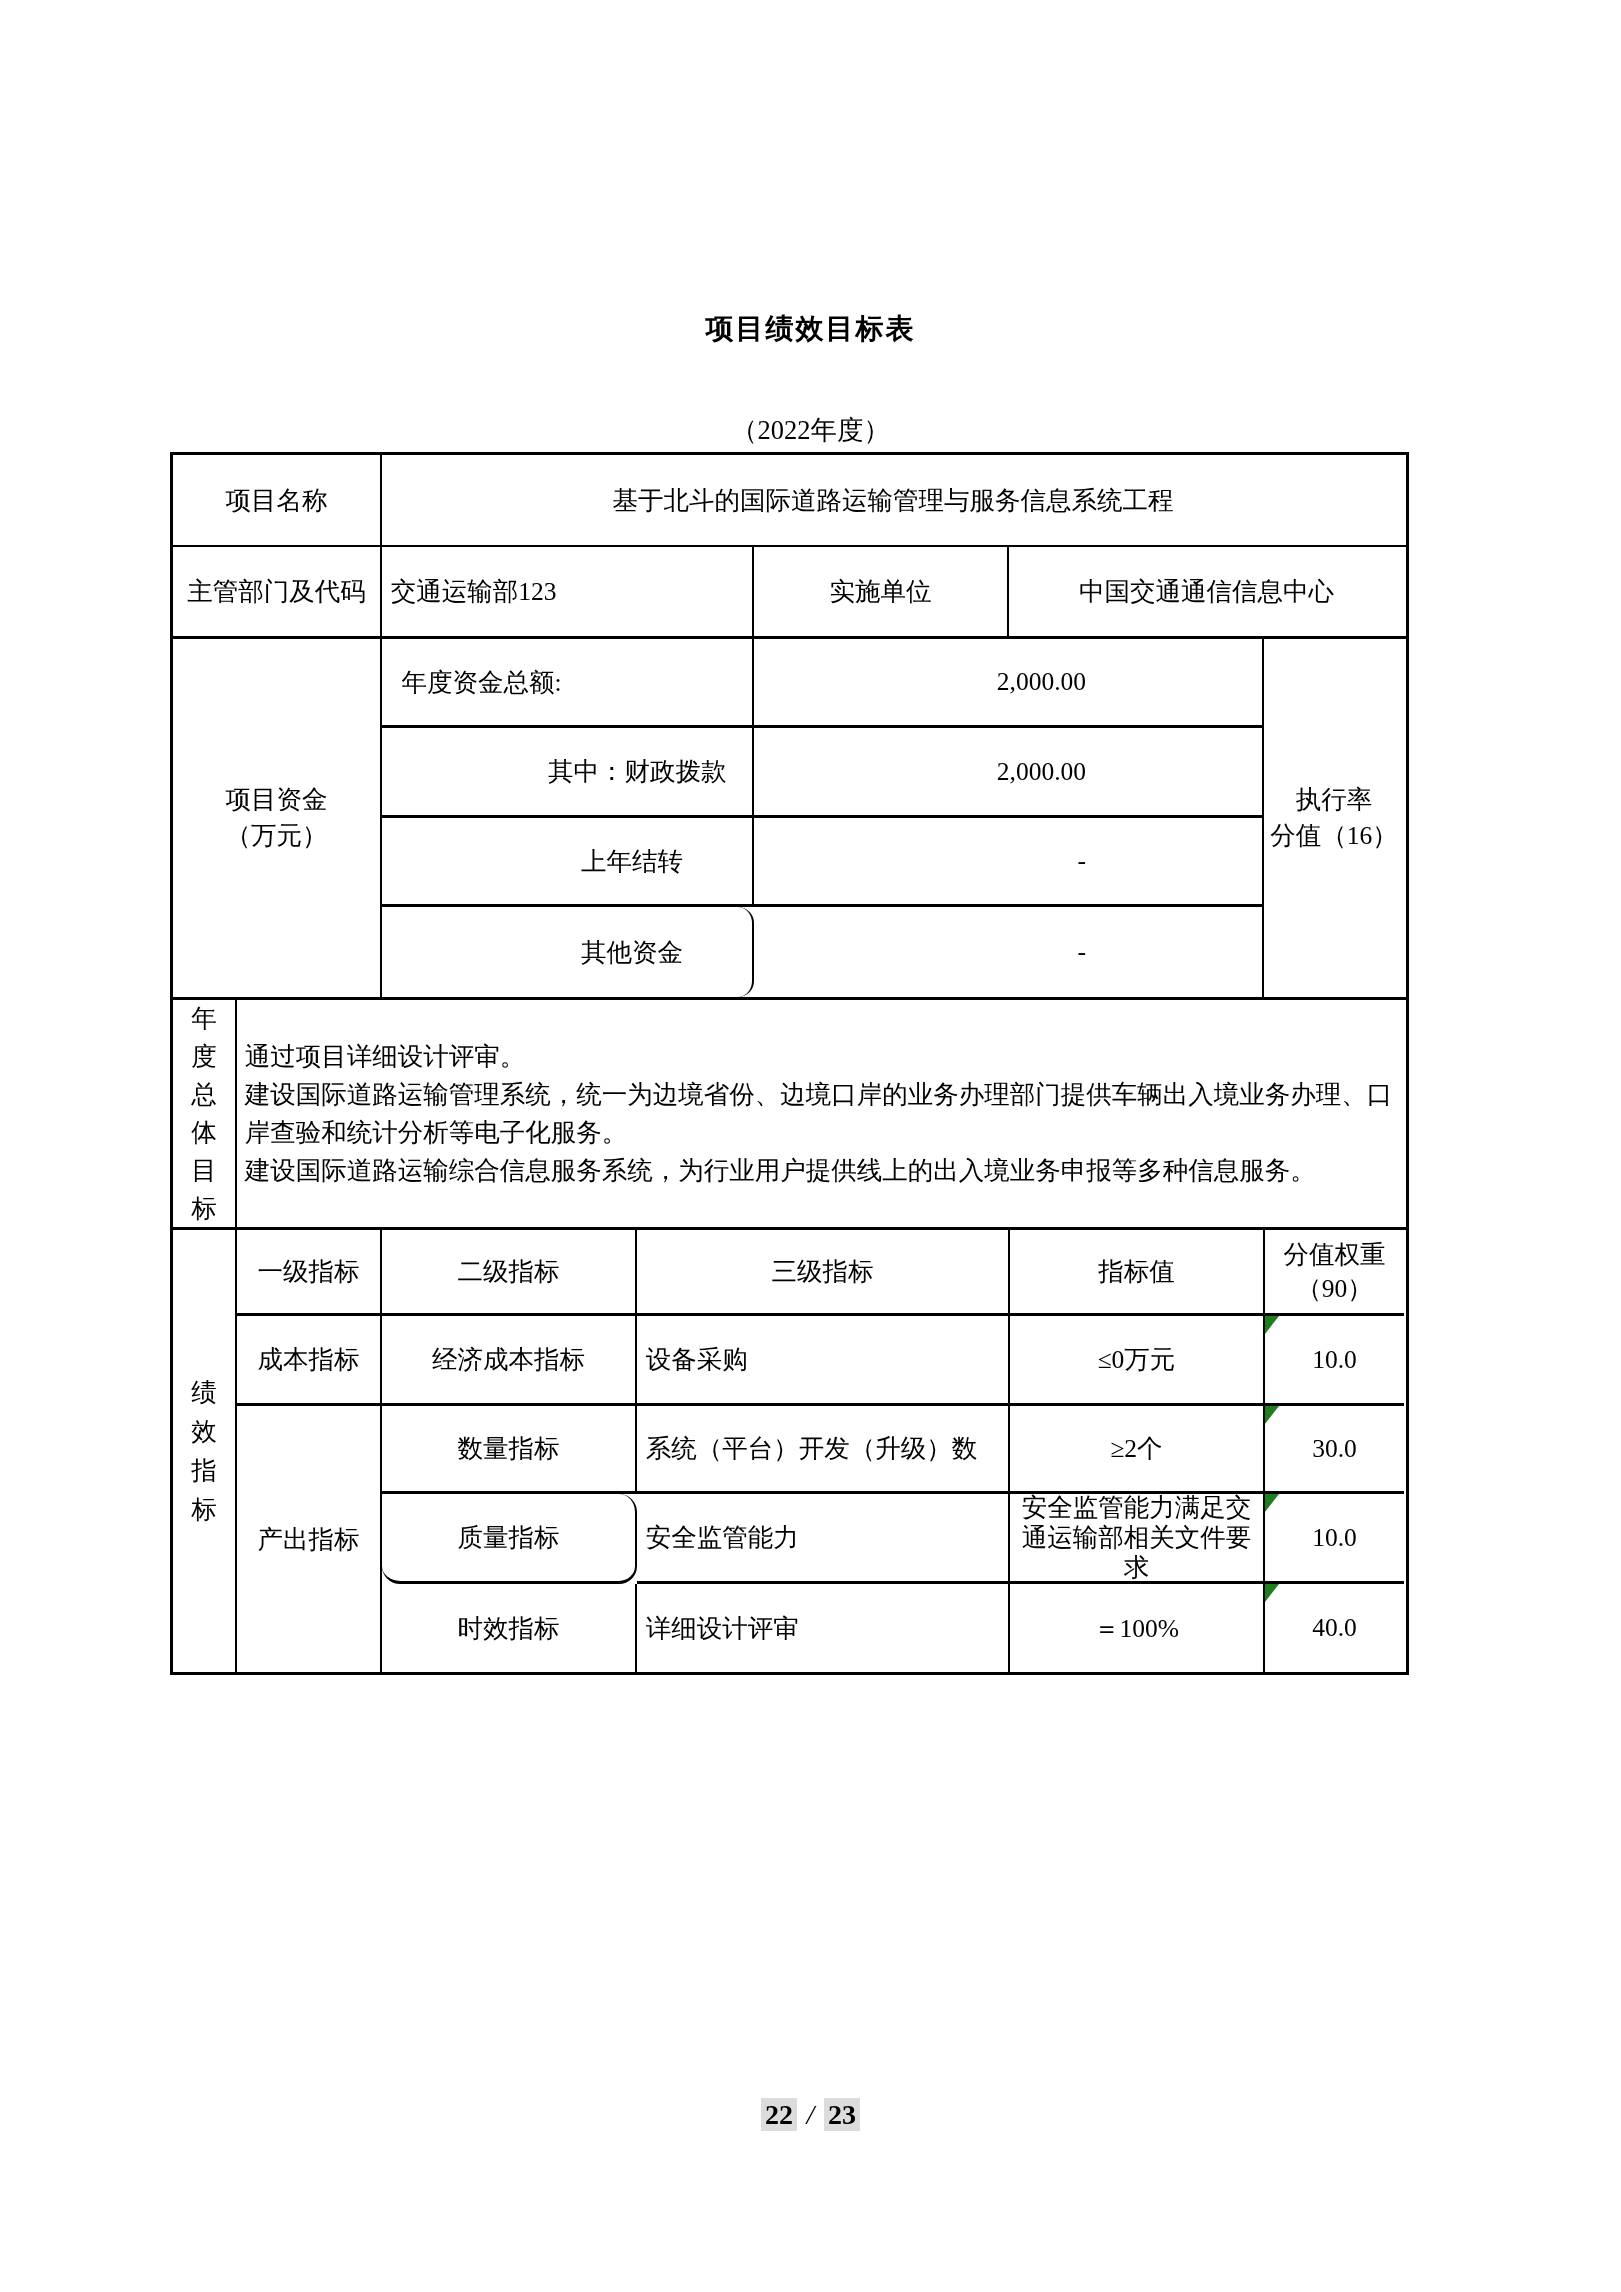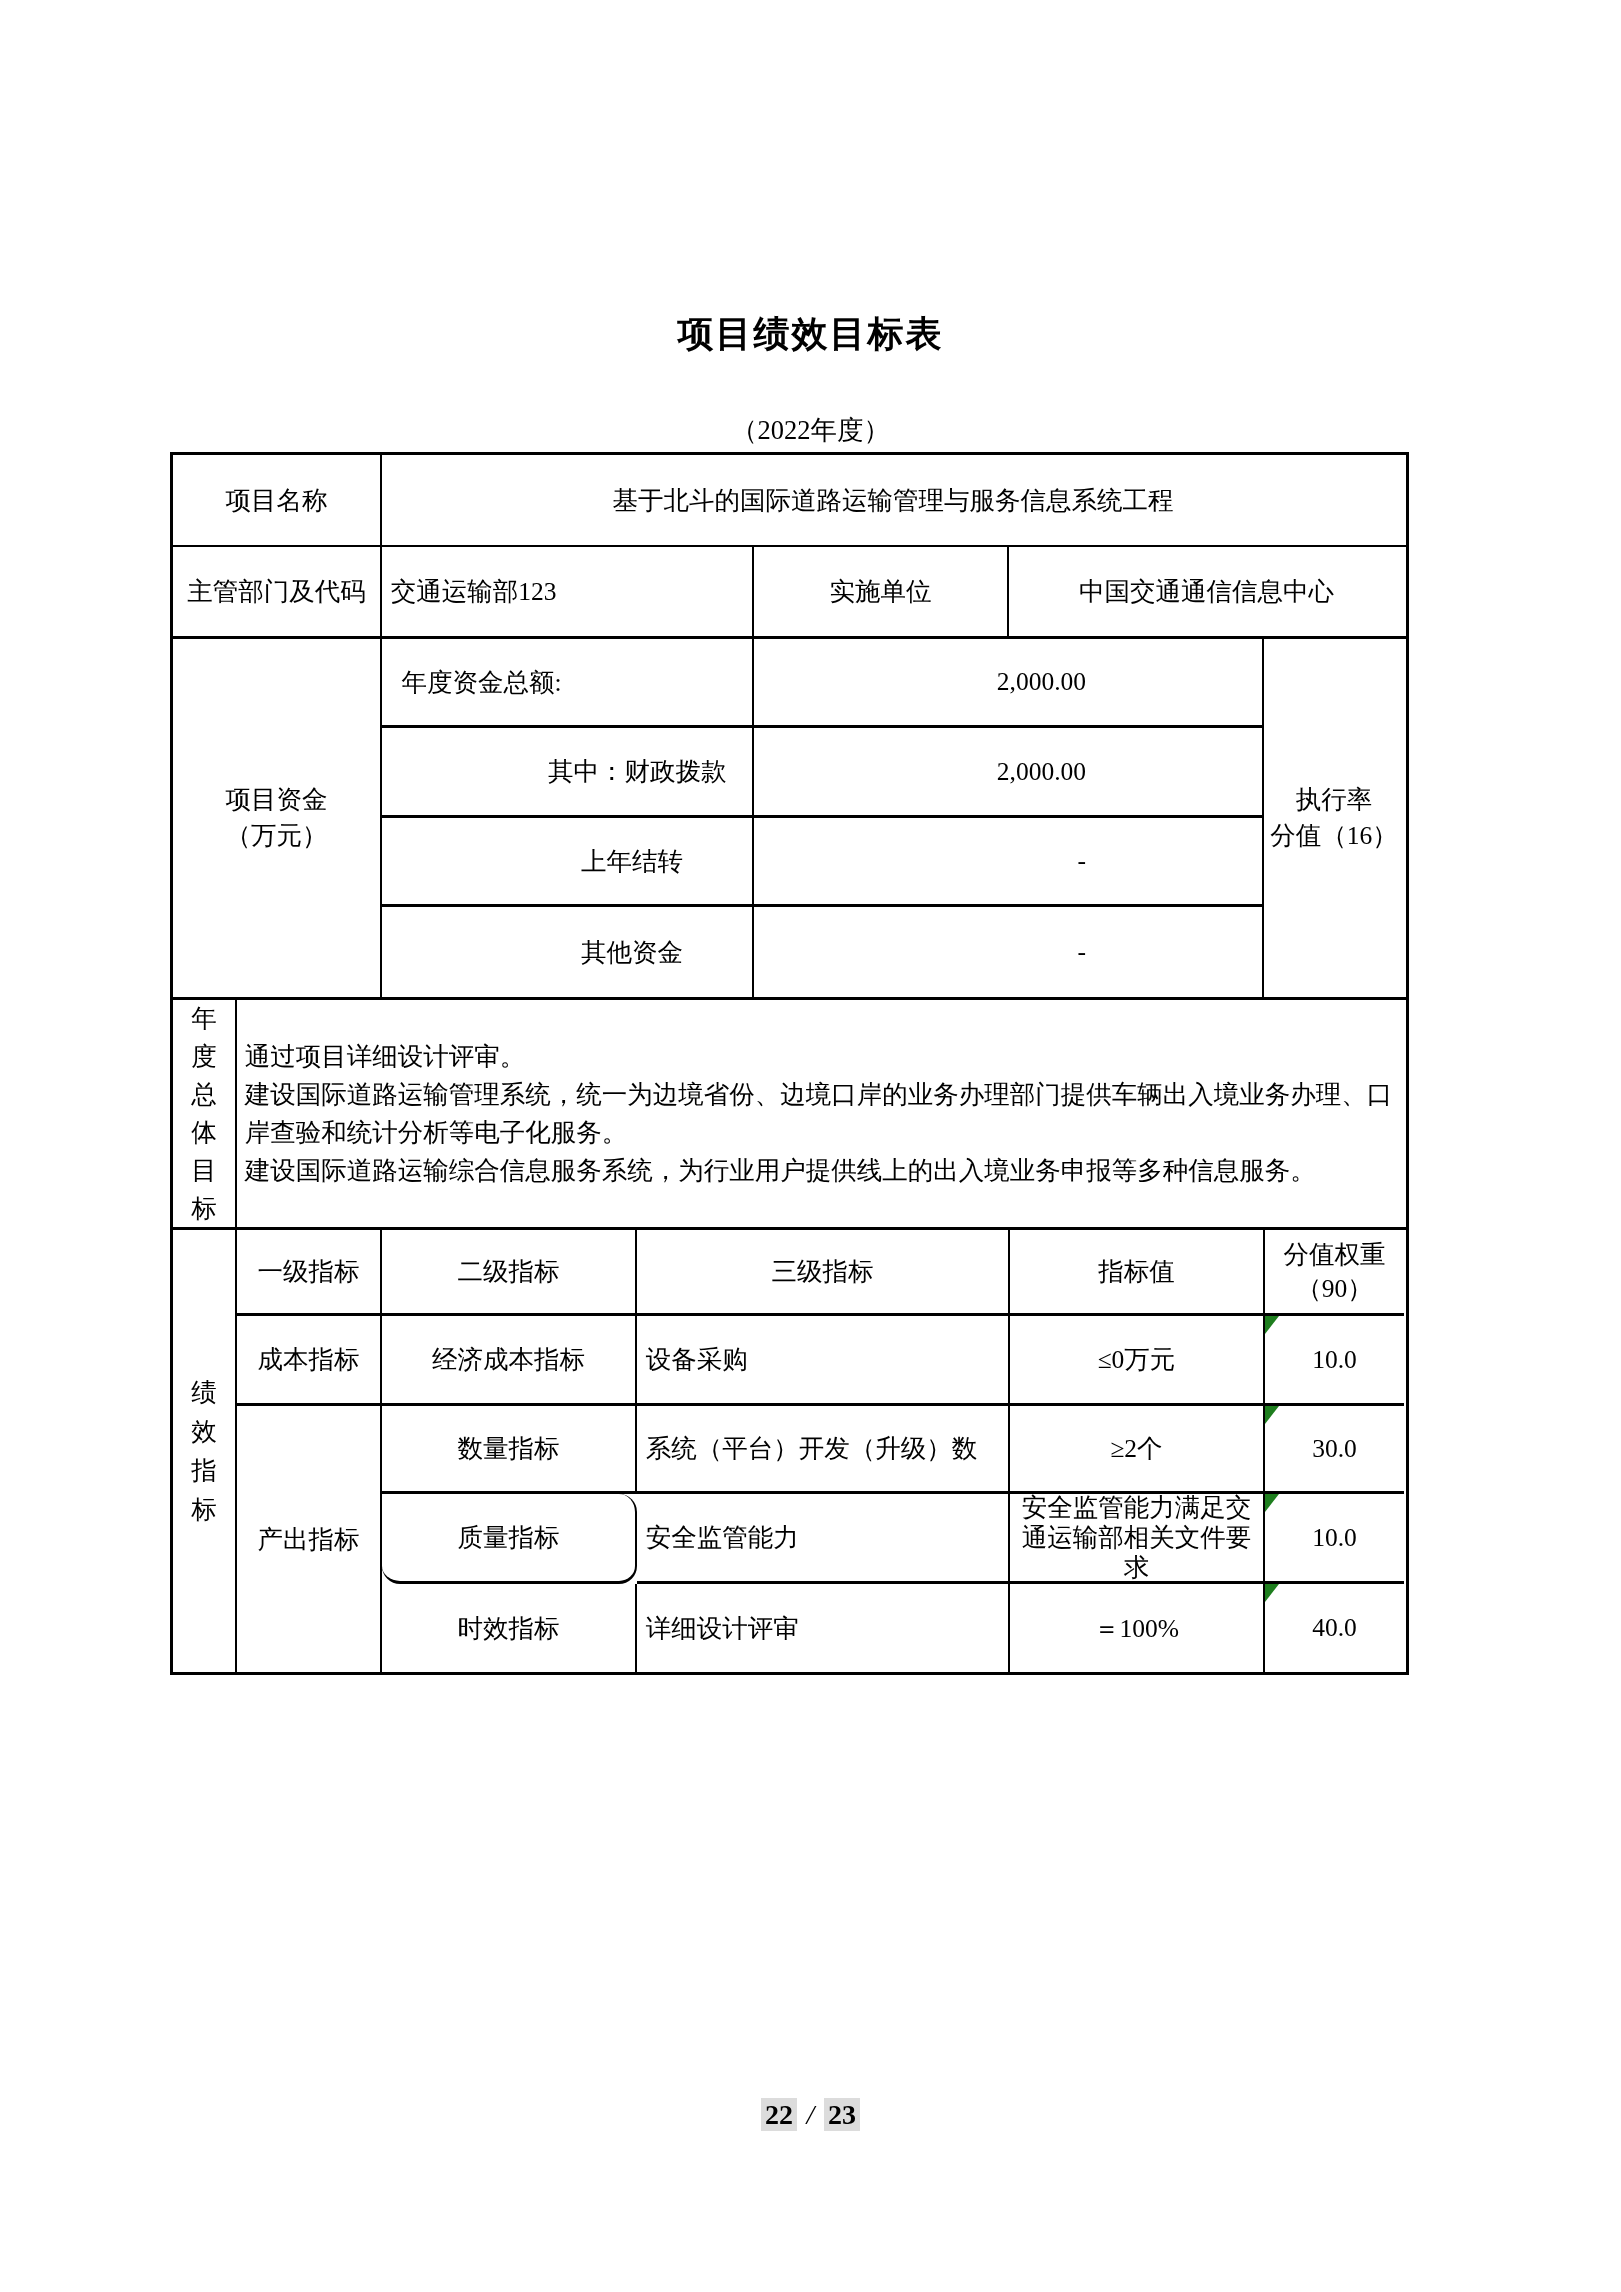--- a/index.html
+++ b/index.html
@@ -9,21 +9,21 @@
     background:#ffffff;
     font-family:"Liberation Serif","DejaVu Serif",serif;
     color:#000;
     font-size:25.5px;
     overflow:hidden;
   }
   .doc-title{
     position:absolute;top:310px;left:0;width:100%;
     text-align:center;
     font-family:"Liberation Sans","DejaVu Sans",sans-serif;
-    font-weight:bold;font-size:36px;letter-spacing:2px;
+    font-weight:bold;font-size:28px;letter-spacing:2px;
   }
   .doc-subtitle{
     position:absolute;top:412px;left:0;width:100%;
     text-align:center;font-size:26.5px;
   }
   .doc-table{
     position:absolute;top:452px;left:170px;width:1239px;
     border:3.9px solid #000;
     box-sizing:border-box;
   }
@@ -106,21 +106,21 @@
 
       <div class="cell br hb fund-name1" style="grid-column:2;grid-row:1;">年度资金总额:</div>
       <div class="cell br hb fund-val" style="grid-column:3;grid-row:1;">2,000.00</div>
 
       <div class="cell br hb fund-name2" style="grid-column:2;grid-row:2;">其中：财政拨款</div>
       <div class="cell br hb fund-val" style="grid-column:3;grid-row:2;">2,000.00</div>
 
       <div class="cell br hb fund-name3" style="grid-column:2;grid-row:3;">上年结转</div>
       <div class="cell br hb fund-val" style="grid-column:3;grid-row:3;">-</div>
 
-      <div class="cell br fund-name3" style="grid-column:2;grid-row:4;">其他资金</div>
+      <div class="cell br fund-name3" style="grid-column:2;grid-row:4;border-radius:16px;">其他资金</div>
       <div class="cell br fund-val" style="grid-column:3;grid-row:4;">-</div>
 
       <div class="cell span-rows two-line" style="grid-column:4;">
         <span>执行率</span>
         <span>分值（16）</span>
       </div>
     </div>
 
     <div class="sec s4 bb4">
       <div class="cell br">

